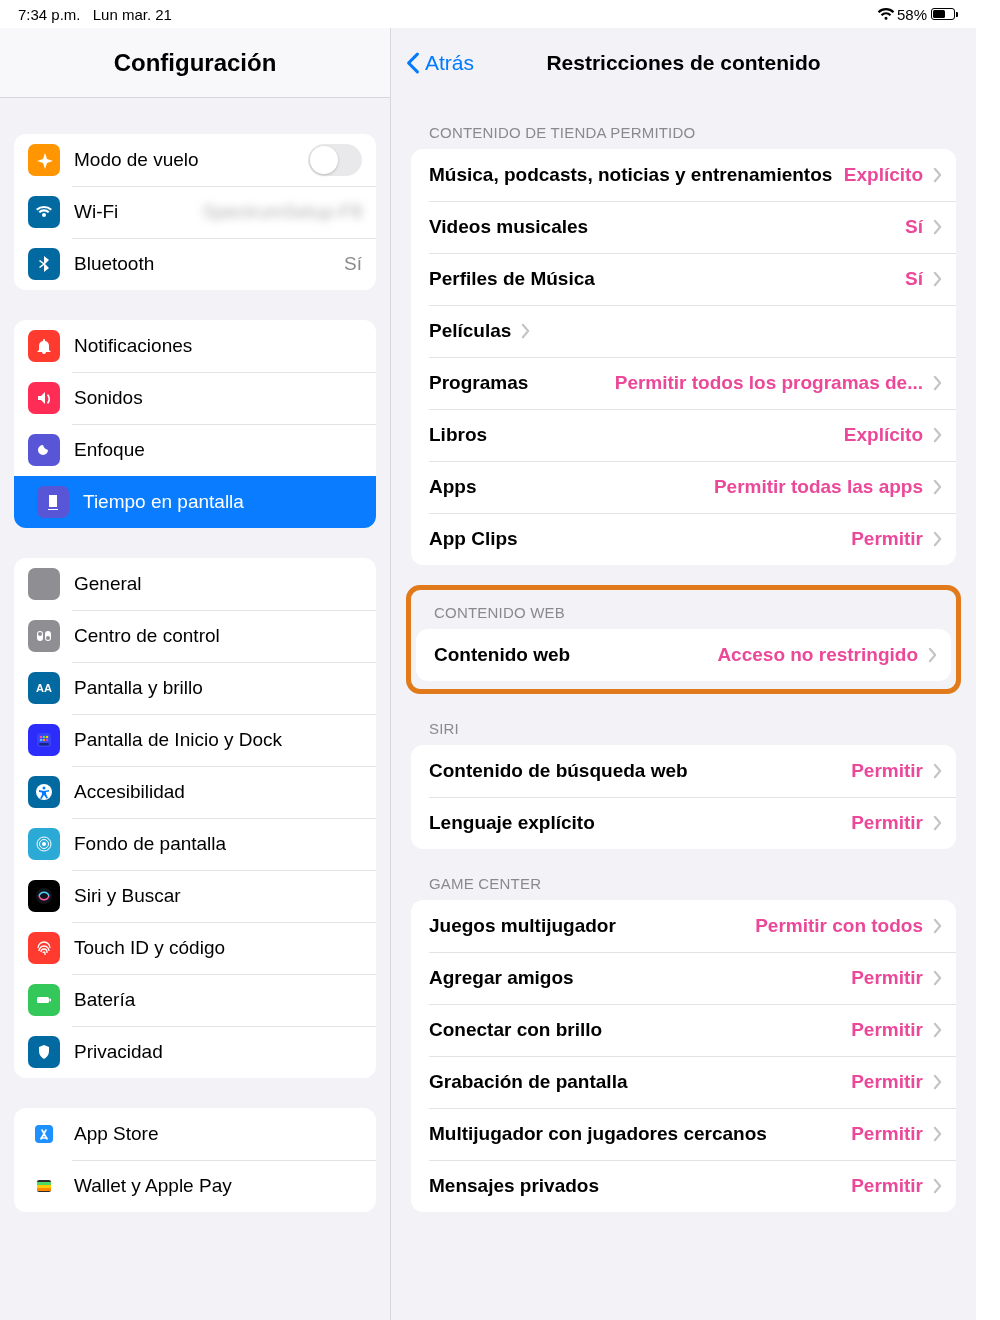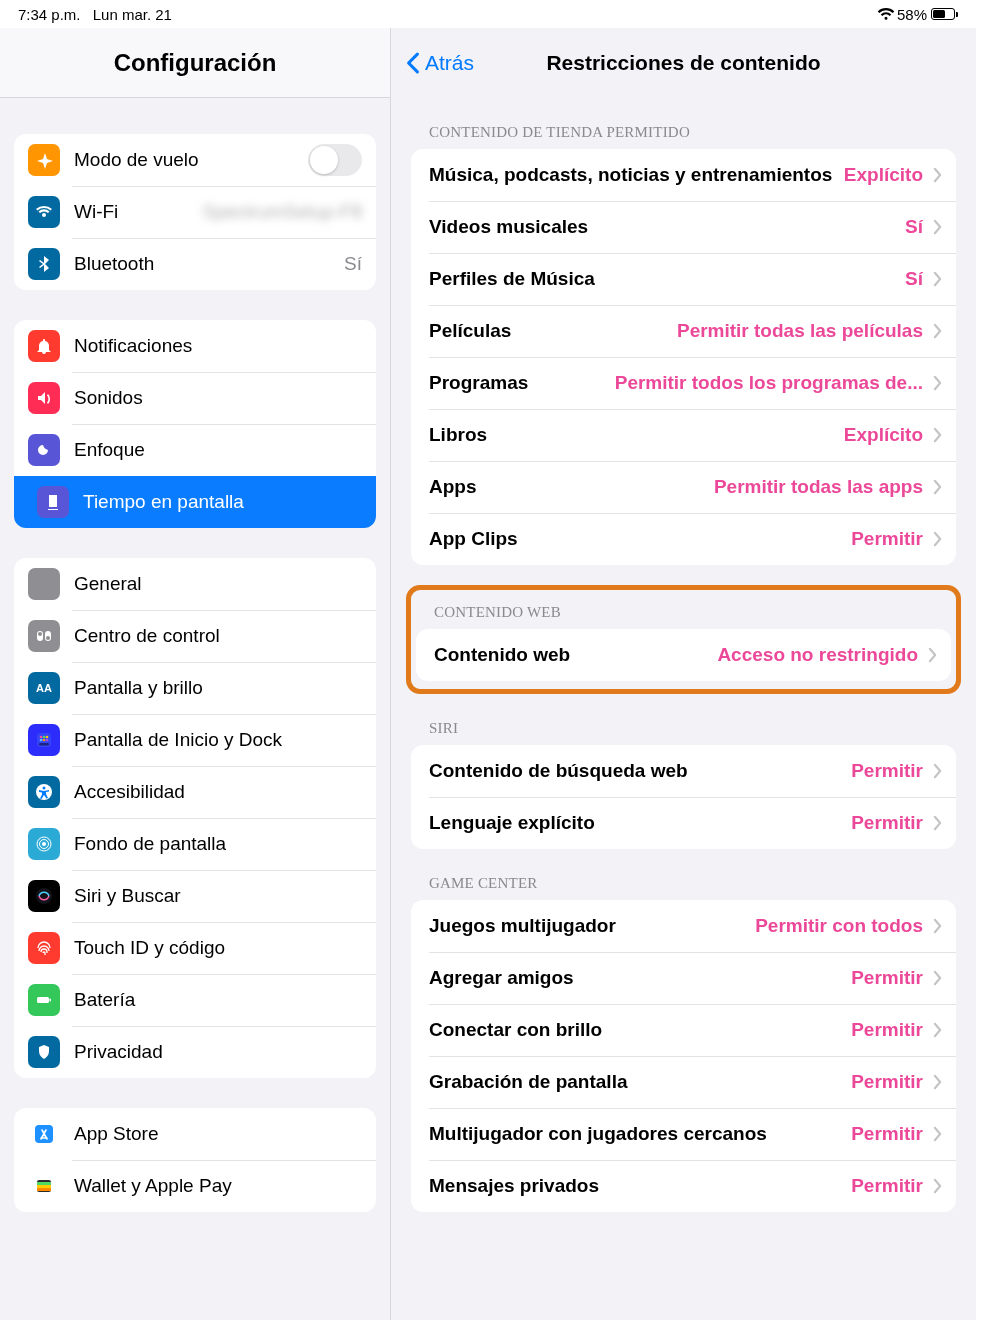--- a/index.html
+++ b/index.html
@@ -30,21 +30,21 @@
   .row.selected .label { color:#fff;}
   .row.selected::before, .row.selected + .row::before { display:none;}
   .toggle { position:relative; width:54px; height:32px; background:#e9e9eb; border-radius:16px; flex-shrink:0;}
   .toggle .knob { position:absolute; left:2px; top:2px; width:28px; height:28px; border-radius:50%; background:#fff; box-shadow:0 1px 3px rgba(0,0,0,.2);}
   .detail { flex:1; background:#f2f2f7; display:flex; flex-direction:column; border-left:1px solid #d8d8dc; }
   .nav { height:70px; display:flex; align-items:center; position:relative; background:#f2f2f7; border-bottom:0;}
   .back { position:absolute; left:14px; top:0; bottom:0; display:flex; align-items:center; color:#007aff; font-size:21px; cursor:pointer; font-weight:400;}
   .back svg { width:16px; height:22px; margin-right:4px;}
   .nav-title { flex:1; text-align:center; font-size:21px; font-weight:600; color:#000;}
   .detail-scroll { flex:1; overflow:hidden; padding:0 20px 0 20px;}
-  .d-header { font-size:15px; color:#8a8a8e; text-transform:uppercase; margin:26px 0 8px 18px; letter-spacing:.2px;font-family:Liberation Serif, serif;}
+  .d-header { font-size:15px; color:#8a8a8e; text-transform:uppercase; margin:26px 0 8px 18px; letter-spacing:.2px;}
   .d-group { background:#fff; border-radius:12px; overflow:hidden;}
   .d-row { display:flex; align-items:center; height:52px; padding:0 14px 0 18px; position:relative; cursor:pointer;font-weight:bold;}
   .d-row + .d-row::before { content:""; position:absolute; left:18px; right:0; top:0; height:1px; background:#e3e3e6;}
   .d-row .d-label { font-size:19px; color:#000; flex-shrink:0; white-space:nowrap;}
   .d-row .d-value { flex:1; text-align:right; font-size:19px; color:#ec4899; white-space:nowrap; overflow:hidden; text-overflow:ellipsis; margin-left:10px;}
   .d-row .chev { width:9px; height:16px; flex-shrink:0; margin-left:10px; color:#c4c4c7;}
   .highlight-section { border:5px solid #e07a1b; border-radius:14px; padding:0 0 8px 0; margin:20px -5px 0 -5px;}
   .highlight-section .d-header { margin-top:14px; margin-left:23px;}
   .highlight-section .d-group { margin:0 5px;}
   
@@ -300,21 +300,20 @@
             </div>
             <div class="d-row">
               <span class="d-label">Perfiles de Música</span>
               <span class="d-value">Sí</span>
               <svg class="chev" viewBox="0 0 10 18">
                 <path fill="none" stroke="currentColor" stroke-width="2.4" stroke-linecap="round" stroke-linejoin="round" d="M2 2l6 7-6 7"></path>
               </svg>
             </div>
             <div class="d-row">
               <span class="d-label">Películas</span>
-              <span class="d-value">Permitir todas las películas</span>
               <svg class="chev" viewBox="0 0 10 18">
                 <path fill="none" stroke="currentColor" stroke-width="2.4" stroke-linecap="round" stroke-linejoin="round" d="M2 2l6 7-6 7"></path>
               </svg>
             </div>
             <div class="d-row">
               <span class="d-label">Programas</span>
               <span class="d-value">Permitir todos los programas de...</span>
               <svg class="chev" viewBox="0 0 10 18">
                 <path fill="none" stroke="currentColor" stroke-width="2.4" stroke-linecap="round" stroke-linejoin="round" d="M2 2l6 7-6 7"></path>
               </svg>

